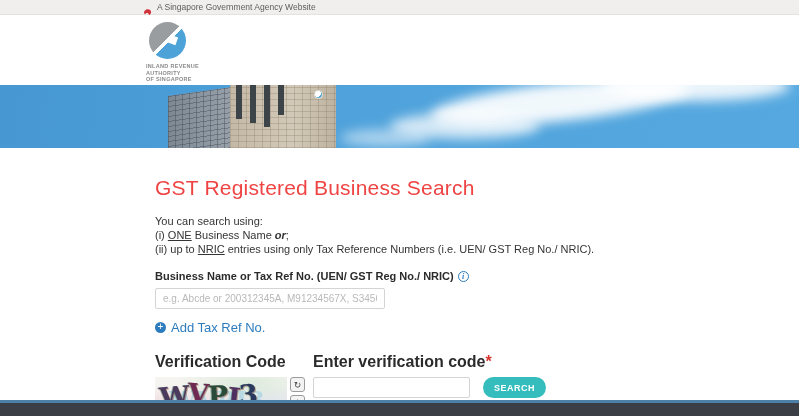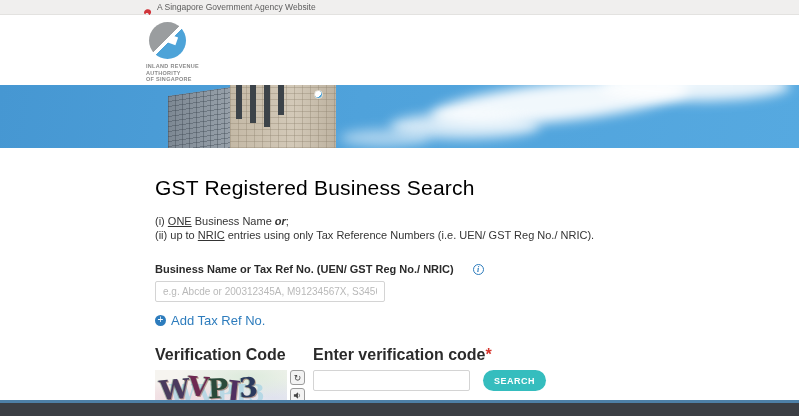--- a/index.html
+++ b/index.html
@@ -99,28 +99,28 @@
     width: 9px; height: 9px; border-radius: 50%;
     background: radial-gradient(circle at 35% 35%, #ffffff 55%, #4da3d8 56%);
     border: 1px solid #e8e4da;
   }
 
   
   .content { padding-left: 155px; padding-top: 28px; }
   .page-title {
     font-size: 21px;
     font-weight: 400;
-    color: #000000;
+    color: #ef4444;
     letter-spacing: .2px;
   }
   .instructions { margin-top: 14px; font-size: 11px; line-height: 14px; color: #343434; }
   .u { text-decoration: underline; }
   .b { font-weight: bold; font-style: italic; }
 
-  .field-label-row { margin-top: 21px; display: flex; align-items: center; gap: 19px; }
+  .field-label-row { margin-top: 14px; display: flex; align-items: center; gap: 4px; }
   .field-label { font-size: 11px; font-weight: bold; color: #2b2b2b; }
   .info-icon {
     width: 11px; height: 11px; border-radius: 50%;
     border: 1px solid #2d7cbd; color: #2d7cbd;
     font-size: 8px; line-height: 9px; text-align: center;
     font-family: "Liberation Serif", serif;
     font-style: italic; font-weight: bold;
     cursor: pointer; display: inline-block;
   }
   .biz-input {
@@ -250,20 +250,21 @@
     <div class="bld-stripe s3"></div>
     <div class="bld-stripe s4"></div>
     <div class="bld-logo"></div>
   </div>
 </div>
 
 <div class="content">
   <h1 class="page-title">GST Registered Business Search</h1>
 
   <div class="instructions">
+    <div><span>You can search using:</span></div>
     <div><span>(i) </span><span class="u">ONE</span><span> Business Name </span><span class="b">or</span><span>;</span></div>
     <div><span>(ii) up to </span><span class="u">NRIC</span><span> entries using only Tax Reference Numbers (i.e. UEN/ GST Reg No./ NRIC).</span></div>
   </div>
 
   <div class="field-label-row">
     <span class="field-label">Business Name or Tax Ref No. (UEN/ GST Reg No./ NRIC)</span>
     <span class="info-icon">i</span>
   </div>
   <input class="biz-input" type="text" placeholder="e.g. Abcde or 200312345A, M91234567X, S3456789Z" style="">
 

